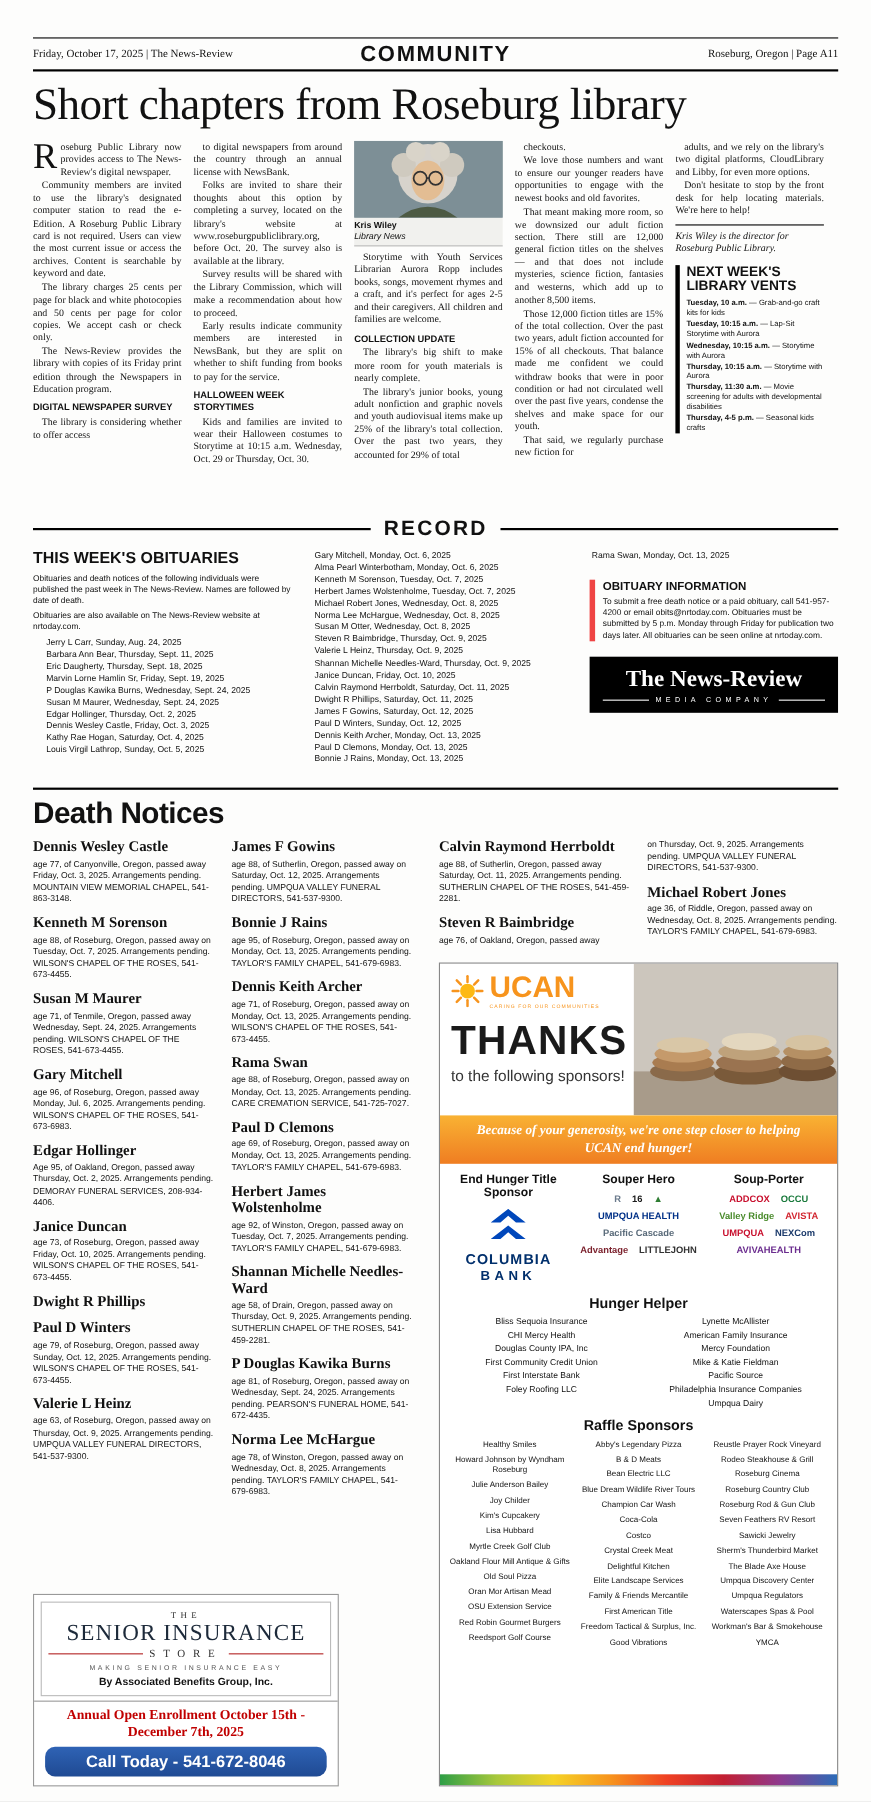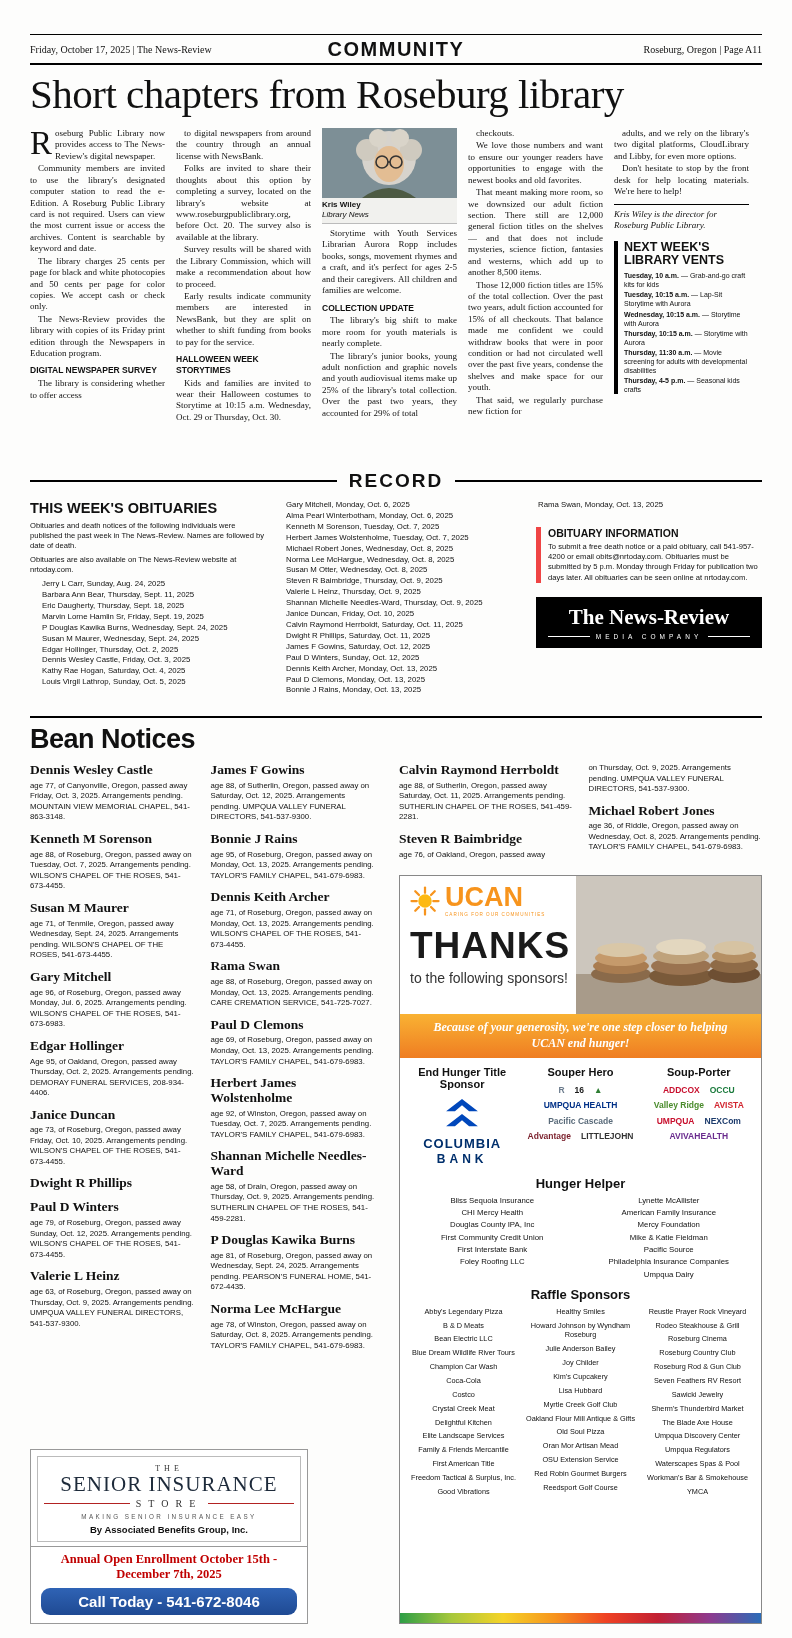--- a/index.html
+++ b/index.html
@@ -270,21 +270,21 @@
         <p class="info-text">To submit a free death notice or a paid obituary, call 541-957-4200 or email obits@nrtoday.com. Obituaries must be submitted by 5 p.m. Monday through Friday for publication two days later. All obituaries can be seen online at nrtoday.com.</p>
       </div>
       <div class="nrlogo">
         <div class="nr-name">The News-Review</div>
         <div class="nr-media">MEDIA COMPANY</div>
       </div>
     </div>
   </section>
 
   <div class="deathhead">
-    <h2 class="dn-title">Bean Notices</h2>
+    <h2 class="dn-title">Death Notices</h2>
   </div>
 
   <section class="deatharea">
 
     <div class="dleft">
       <div class="dcols">
         <div class="dncol">
 
             <div class="dn">
               <h3 class="dn-name">Dennis Wesley Castle</h3>
@@ -367,21 +367,21 @@
               <p class="dn-text">age 58, of Drain, Oregon, passed away on Thursday, Oct. 9, 2025. Arrangements pending. SUTHERLIN CHAPEL OF THE ROSES, 541-459-2281.</p>
             </div>
 
             <div class="dn">
               <h3 class="dn-name">P Douglas Kawika Burns</h3>
               <p class="dn-text">age 81, of Roseburg, Oregon, passed away on Wednesday, Sept. 24, 2025. Arrangements pending. PEARSON'S FUNERAL HOME, 541-672-4435.</p>
             </div>
 
             <div class="dn">
               <h3 class="dn-name">Norma Lee McHargue</h3>
-              <p class="dn-text">age 78, of Winston, Oregon, passed away on Saturday, Oct. 8, 2025. Arrangements pending. TAYLOR'S FAMILY CHAPEL, 541-679-6983.</p>
+              <p class="dn-text">age 78, of Winston, Oregon, passed away on Wednesday, Oct. 8, 2025. Arrangements pending. TAYLOR'S FAMILY CHAPEL, 541-679-6983.</p>
             </div>
           </div>
       </div>
 
       <aside class="senior">
         <div class="sr-inner">
           <div class="sr-the">THE</div>
           <div class="sr-title">SENIOR INSURANCE</div>
           <div class="sr-store">
             <span class="line"></span>
@@ -532,53 +532,53 @@
                 <p class="hh-item">Umpqua Dairy</p>
               </div>
           </div>
         </div>
 
         <div class="raffle">
           <div class="raffle-title">Raffle Sponsors</div>
           <div class="raffle-cols">
             <div class="raffle-col">
 
+            <p class="raffle-item">Healthy Smiles</p>
+                <p class="raffle-item">Howard Johnson by Wyndham Roseburg</p>
+                <p class="raffle-item">Julie Anderson Bailey</p>
+                <p class="raffle-item">Joy Childer</p>
+                <p class="raffle-item">Kim's Cupcakery</p>
+                <p class="raffle-item">Lisa Hubbard</p>
+                <p class="raffle-item">Myrtle Creek Golf Club</p>
+                <p class="raffle-item">Oakland Flour Mill Antique &amp; Gifts</p>
+                <p class="raffle-item">Old Soul Pizza</p>
+                <p class="raffle-item">Oran Mor Artisan Mead</p>
+                <p class="raffle-item">OSU Extension Service</p>
+                <p class="raffle-item">Red Robin Gourmet Burgers</p>
+                <p class="raffle-item">Reedsport Golf Course</p>
+              </div>
+            <div class="raffle-col">
+
             <p class="raffle-item">Abby's Legendary Pizza</p>
                 <p class="raffle-item">B &amp; D Meats</p>
                 <p class="raffle-item">Bean Electric LLC</p>
                 <p class="raffle-item">Blue Dream Wildlife River Tours</p>
                 <p class="raffle-item">Champion Car Wash</p>
                 <p class="raffle-item">Coca-Cola</p>
                 <p class="raffle-item">Costco</p>
                 <p class="raffle-item">Crystal Creek Meat</p>
                 <p class="raffle-item">Delightful Kitchen</p>
                 <p class="raffle-item">Elite Landscape Services</p>
                 <p class="raffle-item">Family &amp; Friends Mercantile</p>
                 <p class="raffle-item">First American Title</p>
                 <p class="raffle-item">Freedom Tactical &amp; Surplus, Inc.</p>
                 <p class="raffle-item">Good Vibrations</p>
               </div>
             <div class="raffle-col">
 
-            <p class="raffle-item">Healthy Smiles</p>
-                <p class="raffle-item">Howard Johnson by Wyndham Roseburg</p>
-                <p class="raffle-item">Julie Anderson Bailey</p>
-                <p class="raffle-item">Joy Childer</p>
-                <p class="raffle-item">Kim's Cupcakery</p>
-                <p class="raffle-item">Lisa Hubbard</p>
-                <p class="raffle-item">Myrtle Creek Golf Club</p>
-                <p class="raffle-item">Oakland Flour Mill Antique &amp; Gifts</p>
-                <p class="raffle-item">Old Soul Pizza</p>
-                <p class="raffle-item">Oran Mor Artisan Mead</p>
-                <p class="raffle-item">OSU Extension Service</p>
-                <p class="raffle-item">Red Robin Gourmet Burgers</p>
-                <p class="raffle-item">Reedsport Golf Course</p>
-              </div>
-            <div class="raffle-col">
-
             <p class="raffle-item">Reustle Prayer Rock Vineyard</p>
                 <p class="raffle-item">Rodeo Steakhouse &amp; Grill</p>
                 <p class="raffle-item">Roseburg Cinema</p>
                 <p class="raffle-item">Roseburg Country Club</p>
                 <p class="raffle-item">Roseburg Rod &amp; Gun Club</p>
                 <p class="raffle-item">Seven Feathers RV Resort</p>
                 <p class="raffle-item">Sawicki Jewelry</p>
                 <p class="raffle-item">Sherm's Thunderbird Market</p>
                 <p class="raffle-item">The Blade Axe House</p>
                 <p class="raffle-item">Umpqua Discovery Center</p>

